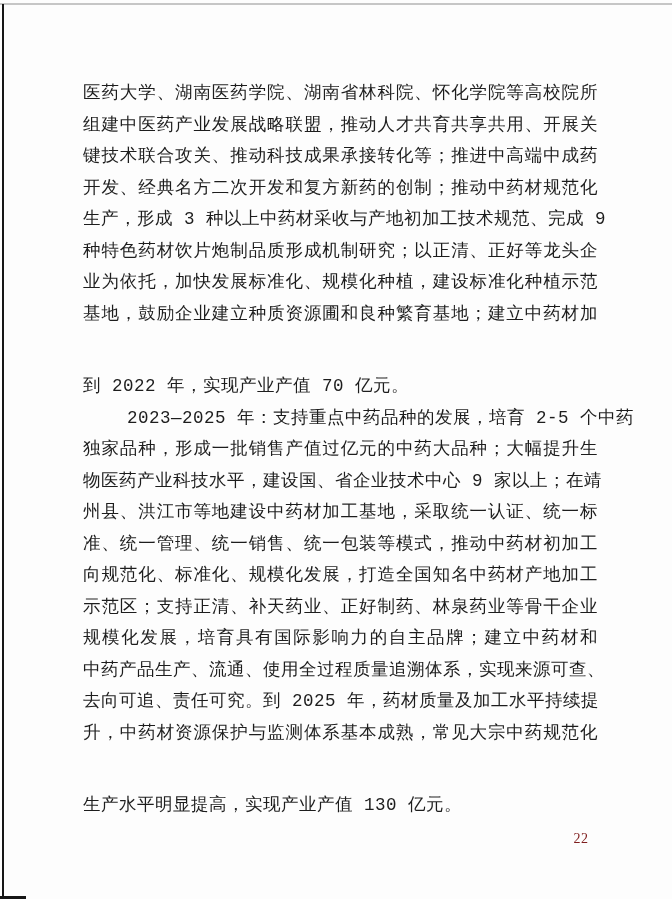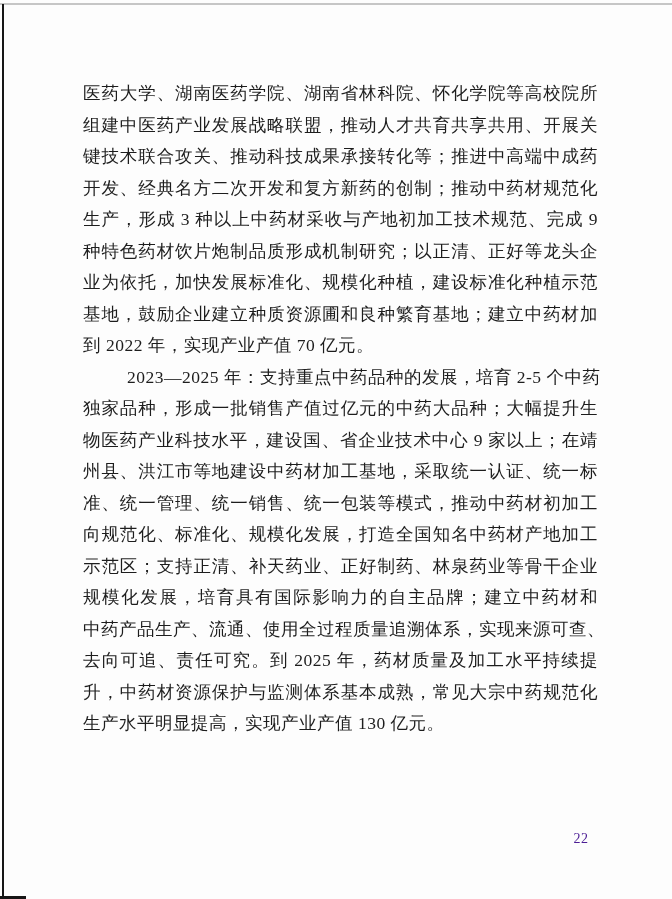--- a/index.html
+++ b/index.html
@@ -51,34 +51,36 @@
     margin: 0;
     padding: 0;
   }
   .line {
     height: 31.5px;
     line-height: 31.5px;
     white-space: nowrap;
     text-align: justify;
     text-align-last: justify;
     letter-spacing: 0.5px;
+    font-family: Liberation Mono, monospace;
   }
   .line.last {
     text-align: left;
     text-align-last: left;
+    margin-top: 41px;
   }
   .line.indent {
     text-indent: 44px;
   }
   .page-number {
     position: absolute;
     left: 566px;
     top: 831px;
     width: 30px;
-    color: #4c1d95;
+    color: #7f1d1d;
     font-size: 14px;
     text-align: center;
     letter-spacing: 0.5px;
   }
 </style>
 </head>
 <body>
 
 <div class="page">
   <div class="top-rule"></div>

